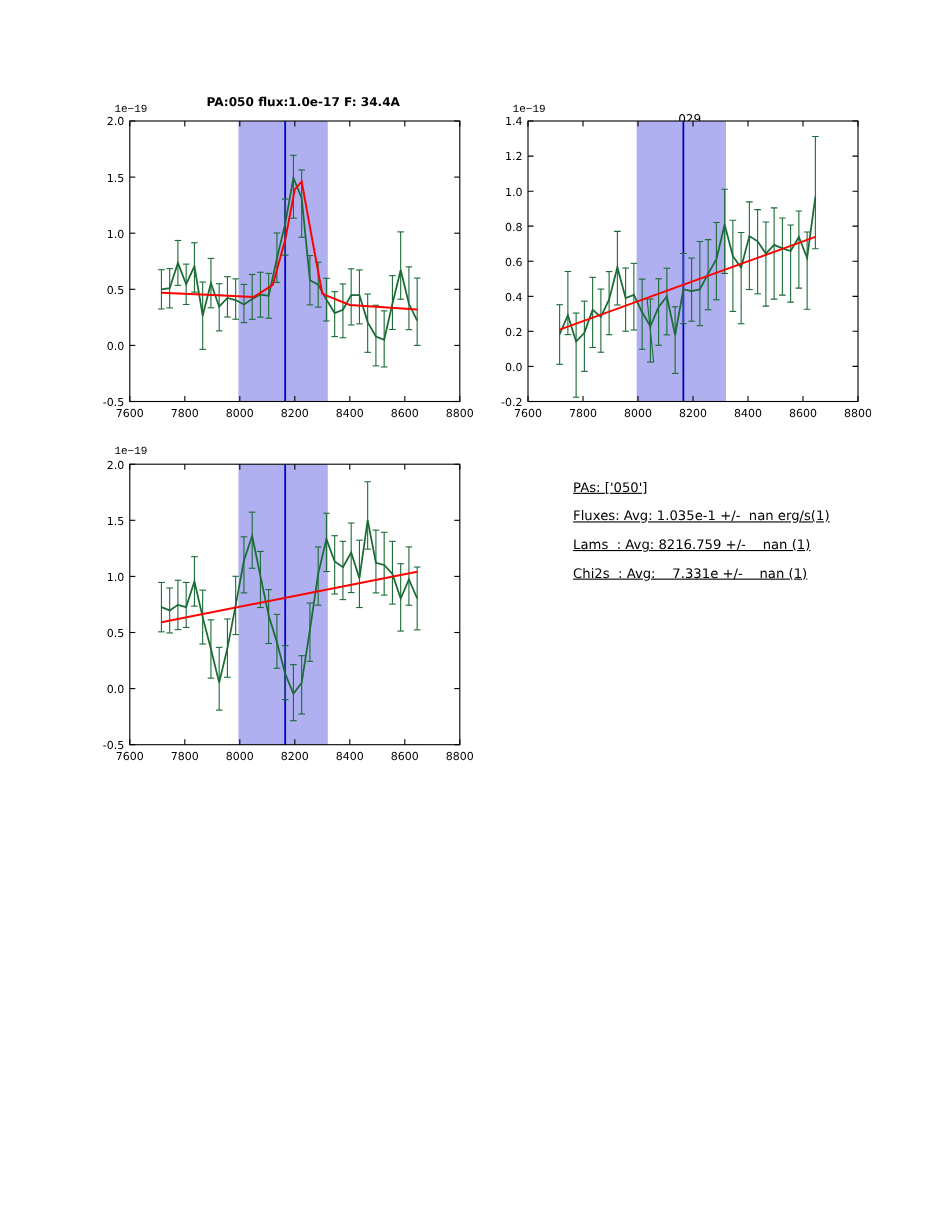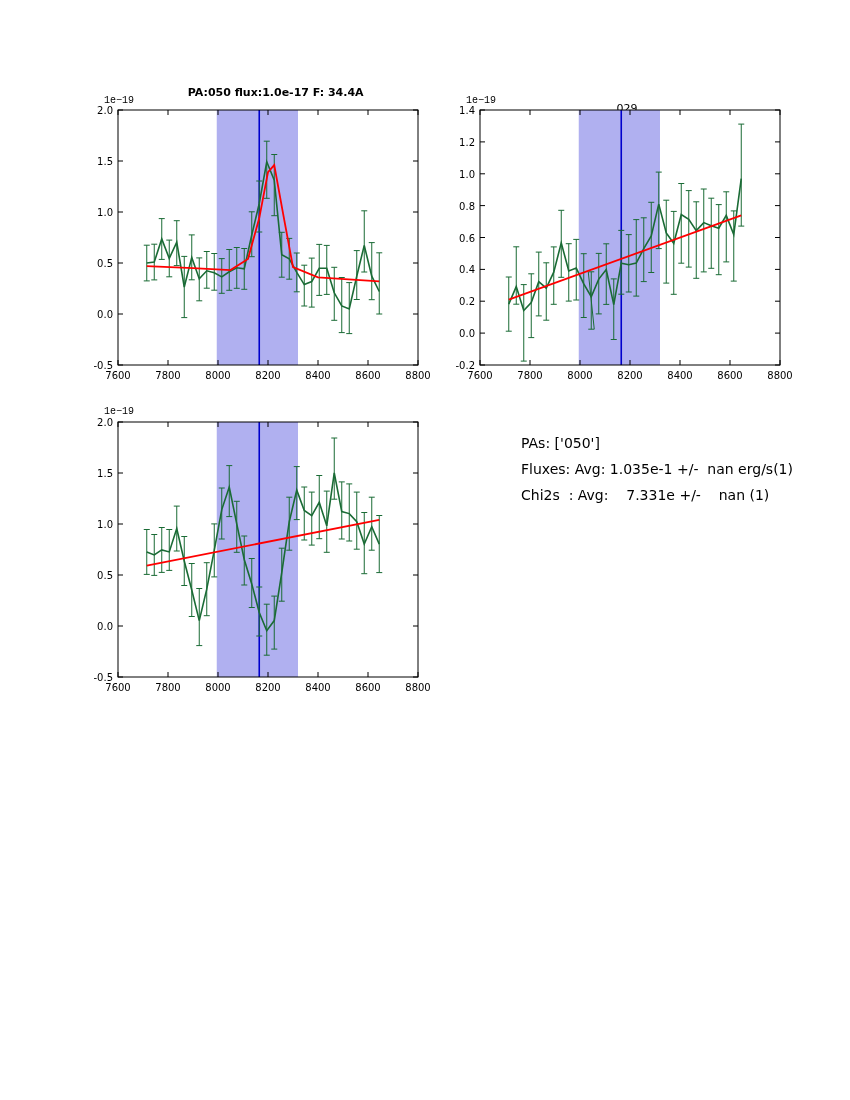--- a/index.html
+++ b/index.html
@@ -36,23 +36,24 @@
     white-space: pre;
   }
   .exp-label {
     position: absolute;
     font-size: 10px;
     color: #000000;
     font-family: Liberation Mono, monospace;
   }
   .summary {
     position: absolute;
-    font-size: 14px;
+    font-size: 12px;
     color: #000000;
     line-height: 26px;
+    text-decoration: underline;
   }
   .summary div {
     white-space: pre;
   }
   text {
     font-family: "DejaVu Sans", sans-serif;
   }
 </style>
 </head>
 <body>
@@ -561,16 +562,17 @@
         <text x="43" y="116">1.0</text>
         <text x="43" y="65">1.5</text>
         <text x="43" y="14">2.0</text>
       </g>
     </svg>
   </div>
 
   <div class="summary" style="left:521px; top:430px;">
     <div>PAs: ['050']</div>
     <div>Fluxes: Avg: 1.035e-1 +/-  nan erg/s(1)</div>
+    <div>Lams  : Avg: 8216.759 +/-    nan (1)</div>
     <div>Chi2s  : Avg:    7.331e +/-    nan (1)</div>
   </div>
 
 </div>
 
 </body></html>

